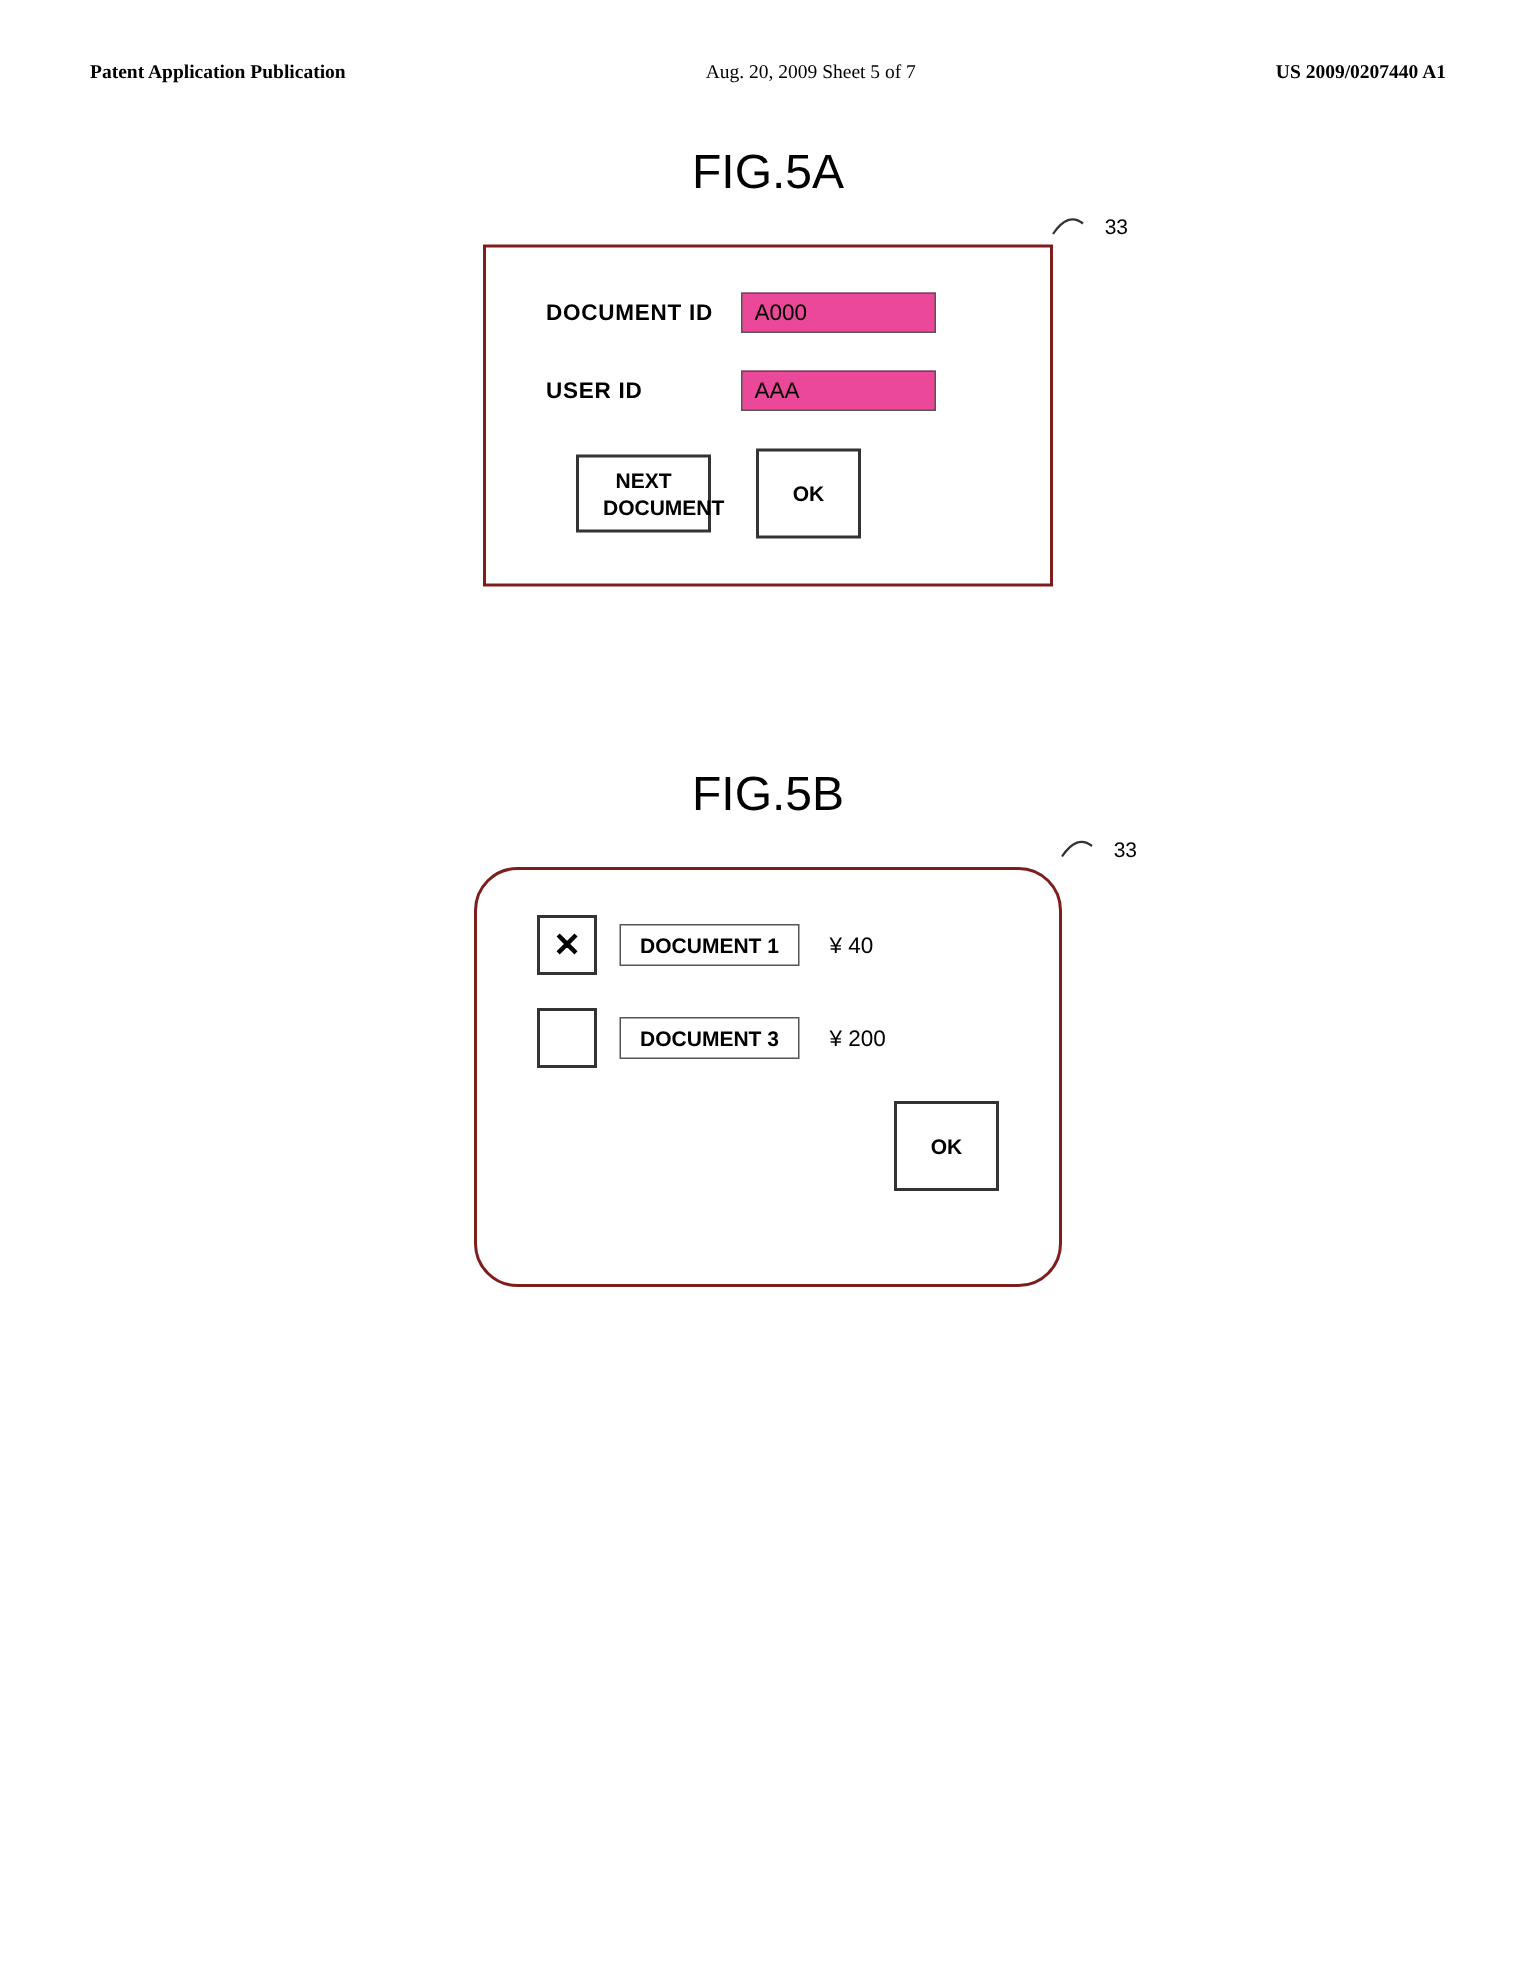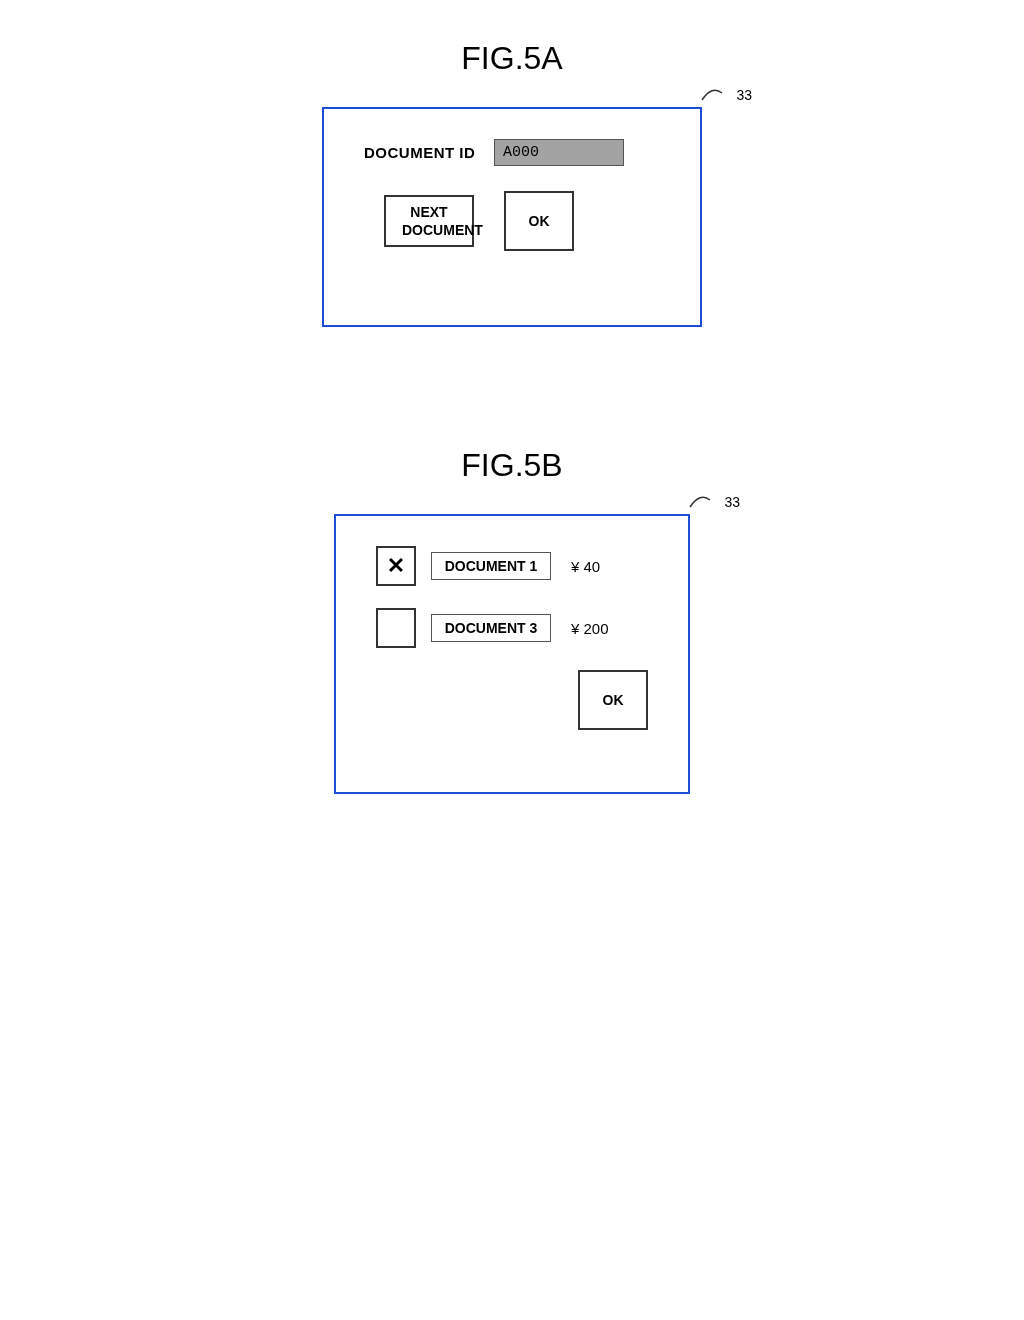--- a/index.html
+++ b/index.html
@@ -61,21 +61,21 @@
       margin-bottom: 60px;
       position: relative;
     }
 
     .dialog-wrapper {
       position: relative;
     }
 
     
     .dialog-box {
-      border: 2px solid #1d4ed8;
+      border: 2px solid #7f1d1d;
       padding: 30px 40px;
       background: #fff;
       position: relative;
     }
 
     
     .dialog-5a {
       width: 380px;
       min-height: 220px;
     }
@@ -92,22 +92,22 @@
       width: 130px;
       font-family: Arial, sans-serif;
       letter-spacing: 0.5px;
     }
 
     .form-input {
       border: 1.5px solid #555;
       padding: 4px 8px;
       font-size: 15px;
       width: 130px;
-      font-family: Liberation Mono, monospace;
-      background: #a3a3a3;
+      font-family: Liberation Sans, sans-serif;
+      background: #ec4899;
     }
 
     .button-row {
       display: flex;
       align-items: center;
       gap: 30px;
       margin-top: 10px;
       padding-left: 20px;
     }
 
@@ -127,22 +127,23 @@
       line-height: 1.3;
     }
 
     .btn-ok {
       width: 70px;
       padding: 20px 20px;
     }
 
     
     .dialog-5b {
-      width: 356px;
+      width: 392px;
       min-height: 280px;
+      border-radius: 29px;
     }
 
     .doc-row {
       display: flex;
       align-items: center;
       gap: 15px;
       margin-bottom: 22px;
     }
 
     .checkbox-icon {
@@ -186,40 +187,49 @@
     .ok-row {
       display: flex;
       justify-content: flex-end;
       margin-top: 5px;
     }
   </style>
 </head>
 <body>
 <div class="page">
 
+  <div class="patent-header">
+    <span class="header-left">Patent Application Publication</span>
+    <span class="header-center">Aug. 20, 2009  Sheet 5 of 7</span>
+    <span class="header-right">US 2009/0207440 A1</span>
+  </div>
 
   <div class="fig-title">FIG.5A</div>
 
   <div class="fig-container">
     <div class="dialog-wrapper">
 
       <div style="position:absolute; top:-22px; right:-50px; font-size:14px; font-family:Arial,sans-serif; display:flex; align-items:center; gap:4px;">
         <svg width="30" height="20" viewBox="0 0 30 20" style="overflow:visible;">
           <path d="M 0 15 Q 10 0 20 8" stroke="#333" stroke-width="1.5" fill="none"></path>
         </svg>
         <span>33</span>
       </div>
 
       <div class="dialog-box dialog-5a">
 
         <div class="form-row">
           <span class="form-label">DOCUMENT ID</span>
           <div class="form-input">A000</div>
         </div>
 
+        <div class="form-row">
+          <span class="form-label">USER ID</span>
+          <div class="form-input">AAA</div>
+        </div>
 
         <div class="button-row">
           <button class="dialog-button btn-next-doc">NEXT<br>DOCUMENT</button>
           <button class="dialog-button btn-ok">OK</button>
         </div>
       </div>
     </div>
   </div>
 
   <div style="height: 60px;"></div>

